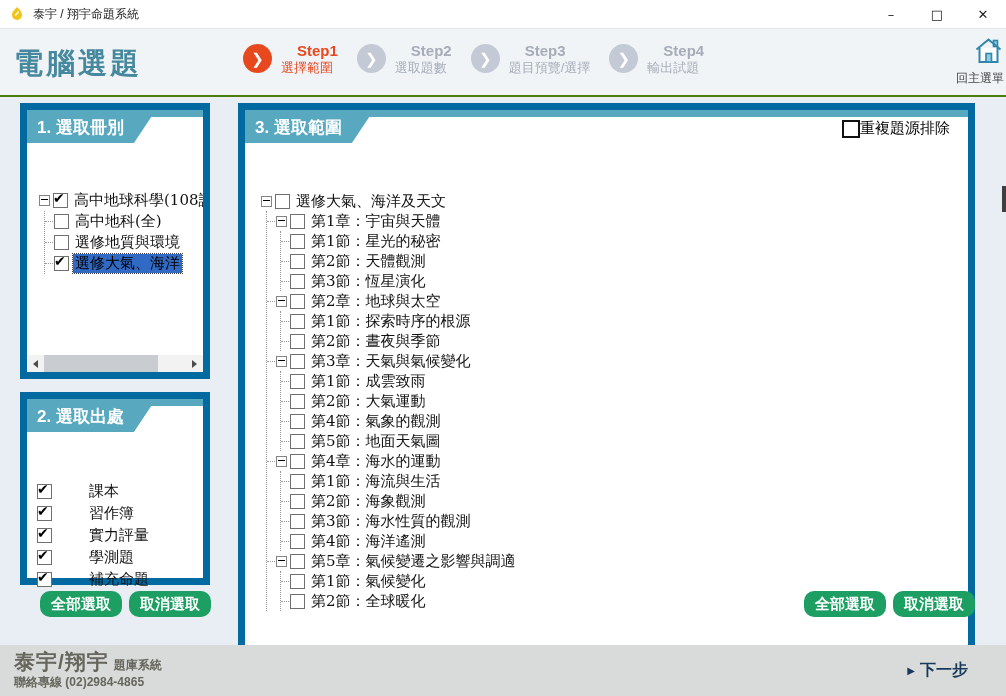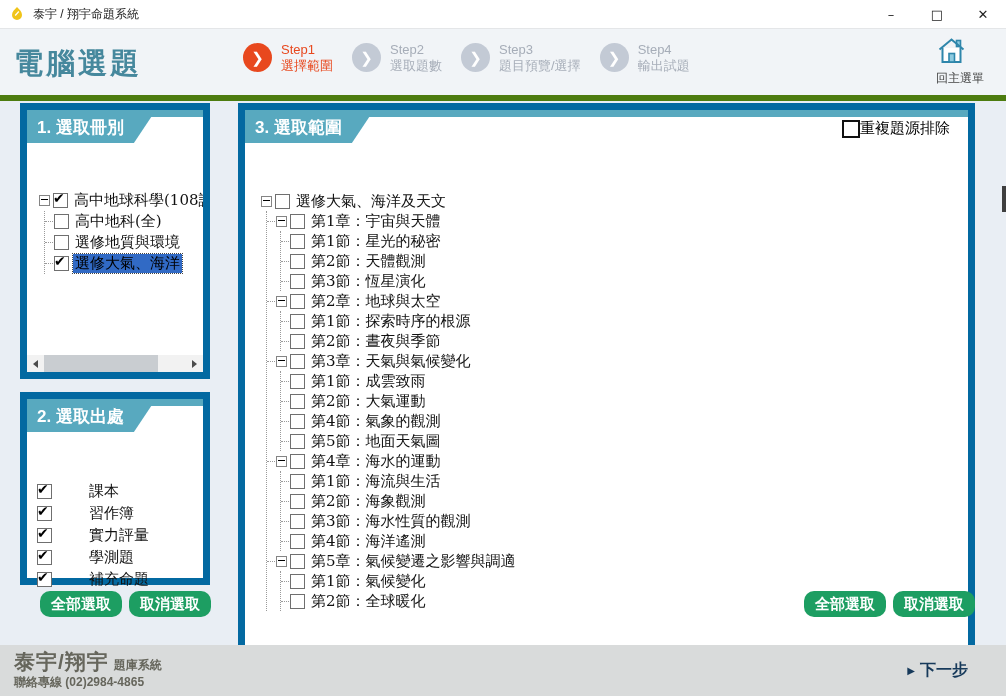--- a/index.html
+++ b/index.html
@@ -11,33 +11,33 @@
   
   .titlebar{position:absolute;top:0;left:0;right:0;height:28px;background:#ffffff;
     border-bottom:1px solid #e4e6e8;display:flex;align-items:center;}
   .app-icon{margin-left:9px;width:16px;height:16px;flex:0 0 auto;}
   .tb-title{margin-left:8px;font-size:12px;color:#1d1d1d;}
   .tb-controls{margin-left:auto;display:flex;height:28px;}
   .tb-btn{width:46px;height:28px;display:flex;align-items:center;justify-content:center;
     font-size:13px;color:#222;font-family:"DejaVu Sans",sans-serif;}
   
   .header{position:absolute;top:29px;left:0;right:0;height:66px;background:#f1f4f7;
-    border-bottom:6px solid #4d7c0f;}
+    border-bottom:2px solid #4d7c0f;}
   .page-title{position:absolute;left:14px;top:15px;font-size:29px;font-weight:bold;
     color:#46889d;letter-spacing:3px;}
   .steps{position:absolute;left:243px;top:13px;display:flex;gap:19px;}
   .step{display:flex;align-items:center;gap:9px;cursor:default;}
   .step-circle{width:29px;height:29px;border-radius:50%;background:#c3cad5;color:#fff;
     display:flex;align-items:center;justify-content:center;font-weight:bold;font-size:15px;}
   .step-text{line-height:1.2;}
-  .step-label{font-size:13px;font-weight:normal;color:#a6adb8;}
+  .step-label{font-size:15px;font-weight:bold;color:#a6adb8;margin-left:16px;}
   .step-sub{font-size:13px;color:#a6adb8;}
   .step.active .step-circle{background:#e8481e;}
   .step.active .step-label,.step.active .step-sub{color:#e8481e;}
-  .home{position:absolute;right:10px;top:7px;width:60px;text-align:left;cursor:pointer;}
+  .home{position:absolute;right:2px;top:7px;width:60px;text-align:right;cursor:pointer;}
   .home-label{font-size:12px;color:#454545;margin-top:1px;}
   
   .panel{position:absolute;background:#ffffff;border:7px solid #0369a1;box-sizing:border-box;}
   .panel1{left:20px;top:103px;width:190px;height:276px;}
   .panel2{left:20px;top:392px;width:190px;height:193px;}
   .panel3{left:238px;top:103px;width:737px;height:578px;}
   .panel-header{position:relative;height:33px;}
   .panel-header::before{content:"";position:absolute;top:0;left:0;right:0;height:7px;background:#58a9bf;}
   .panel-banner{position:absolute;left:0;top:0;height:33px;background:#58a9bf;color:#fff;
     font-size:17px;font-weight:bold;box-sizing:border-box;padding:6px 32px 0 10px;

